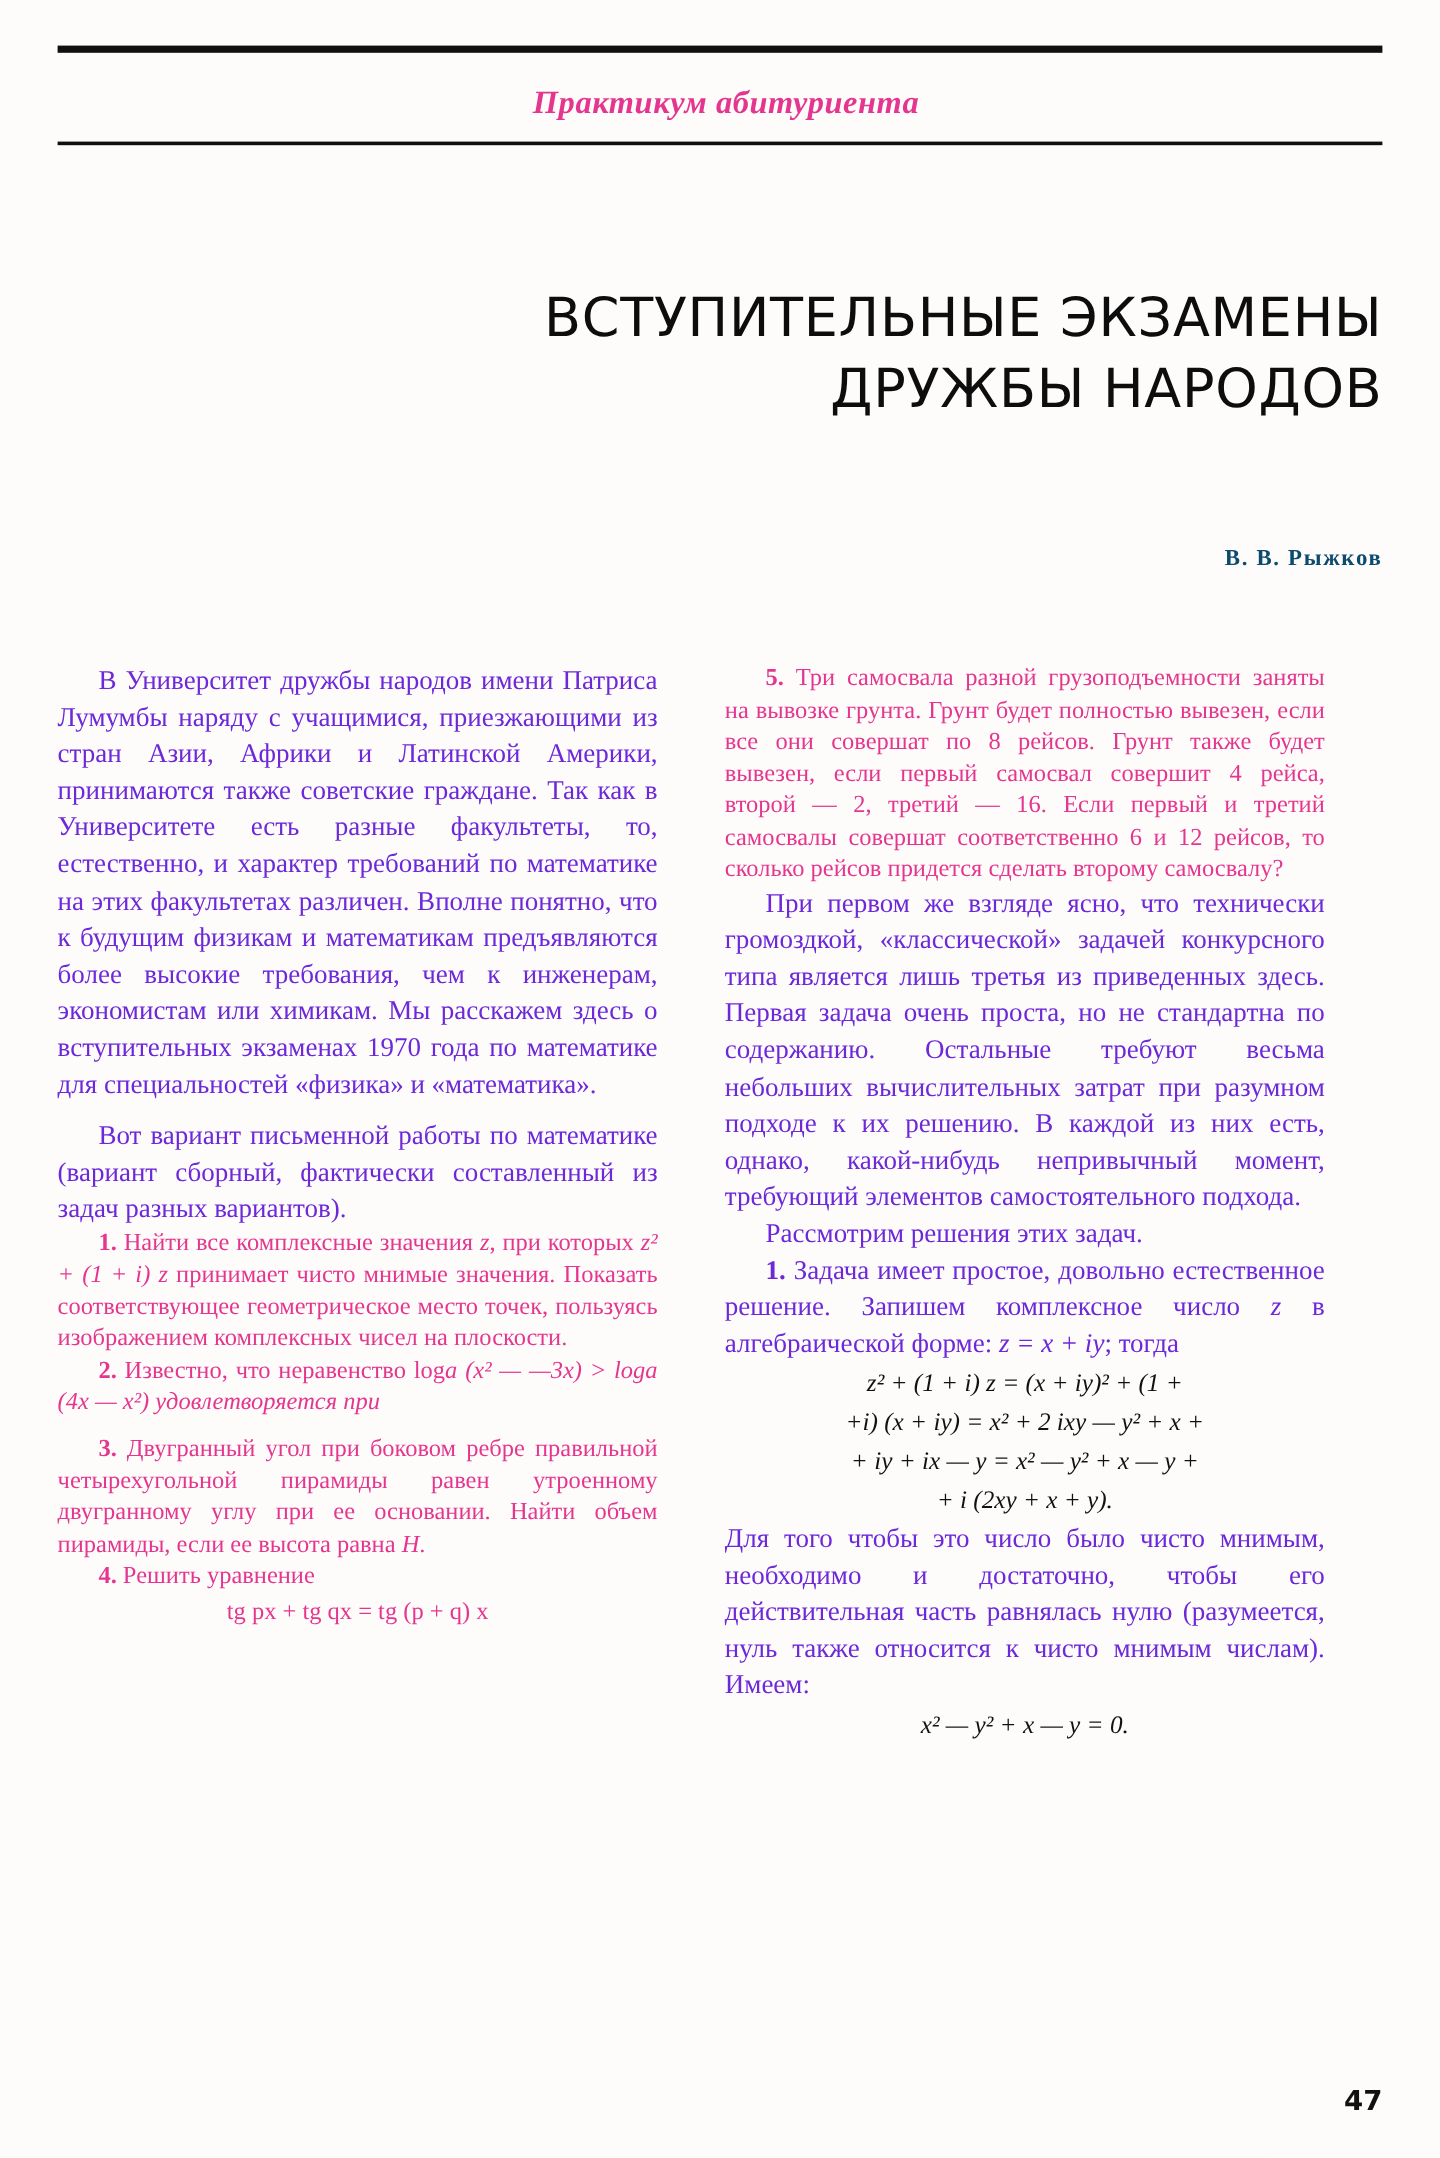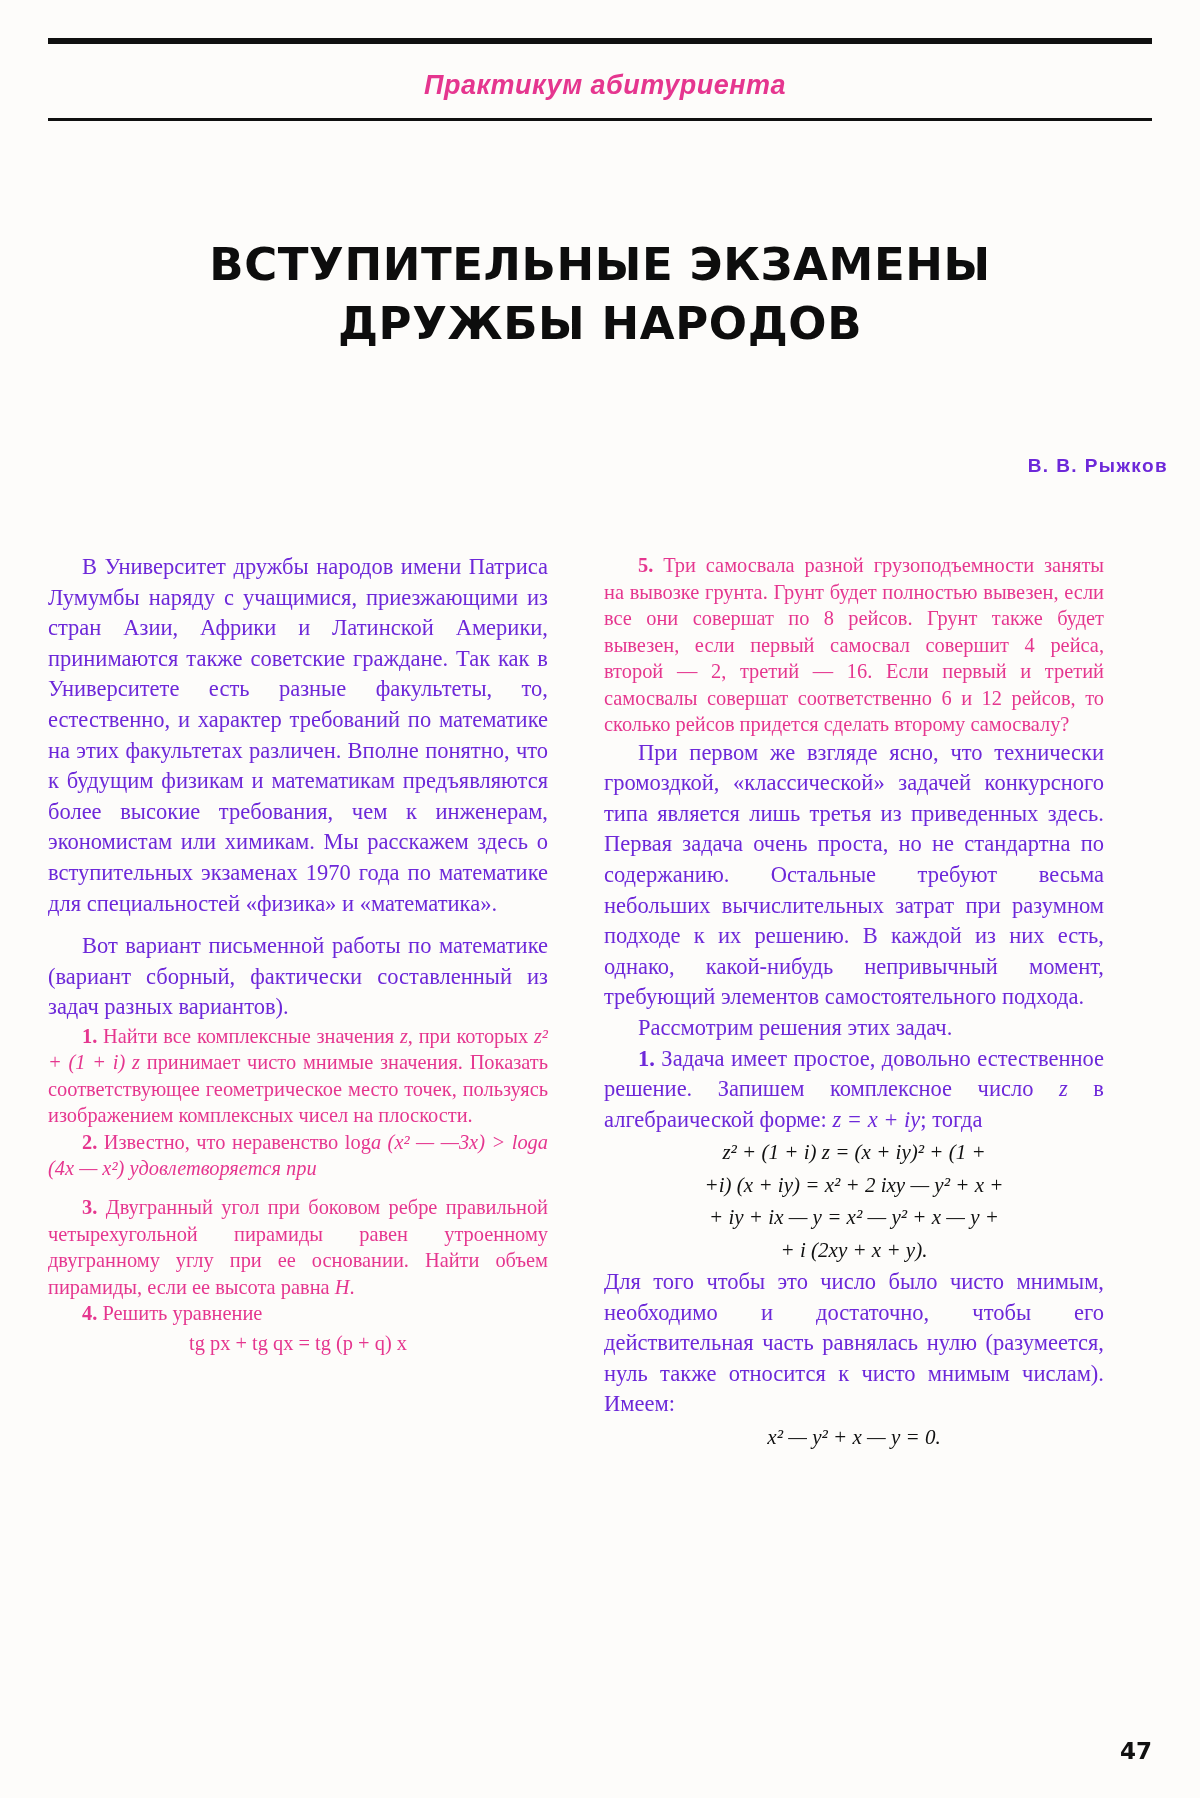--- a/index.html
+++ b/index.html
@@ -37,21 +37,21 @@
     position: absolute;
     left: 48px;
     right: 48px;
     top: 56px;
     height: 58px;
     display: flex;
     align-items: center;
     justify-content: center;
   }
   .rubric-text {
-    font-family: Liberation Sans, sans-serif;
+    font-family: Liberation Serif, serif;
     font-weight: bold;
     font-style: italic;
     font-size: 27px;
     letter-spacing: 0.5px;
     color: #e5368f;
     margin-left: 10px;
   }
   .rule-under {
     position: absolute;
     left: 48px;
@@ -60,42 +60,42 @@
     height: 3px;
     background: #101010;
   }
 
   
   .headline {
     position: absolute;
     left: 48px;
     right: 48px;
     top: 206px;
-    text-align: center;
+    text-align: right;
     font-family: "DejaVu Sans", sans-serif;
-    font-weight: bold;
+    font-weight: normal;
     font-size: 45px;
     line-height: 1.30;
     letter-spacing: 0.6px;
     color: #0d0d0d;
   }
   .headline .ln {
     display: block;
     white-space: nowrap;
   }
 
   .byline {
     position: absolute;
-    right: 32px;
+    right: 48px;
     top: 455px;
-    font-family: Liberation Sans, sans-serif;
+    font-family: Liberation Serif, serif;
     font-weight: bold;
     font-size: 19px;
     letter-spacing: 1.4px;
-    color: #6d28d9;
+    color: #0c4a6e;
   }
 
   
   .cols {
     position: absolute;
     left: 48px;
     top: 552px;
     width: 1104px;
     height: 1140px;
   }

